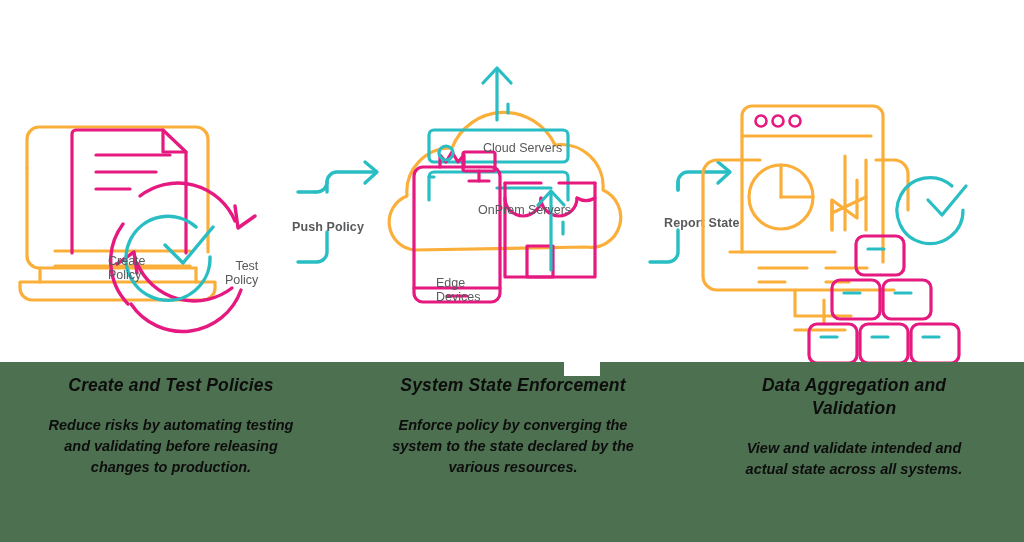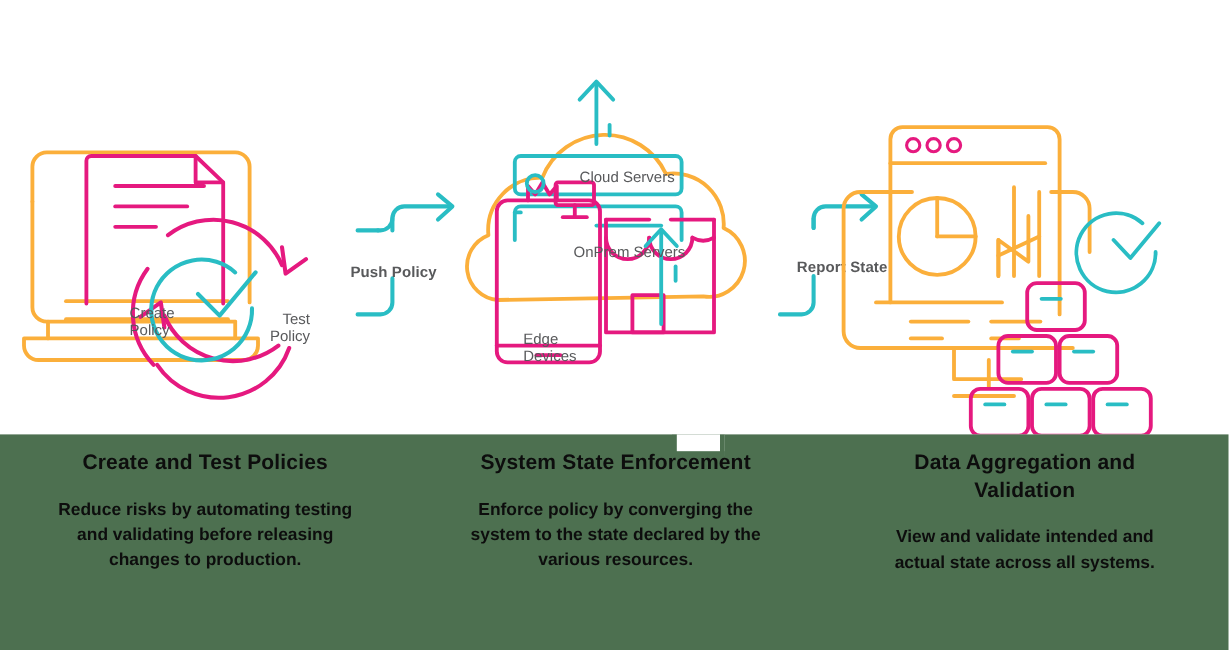--- a/index.html
+++ b/index.html
@@ -90,20 +90,21 @@
     box-sizing: border-box;
   }
   .caption {
     position: absolute;
     top: 362px;
     height: 152px;
     color: #0d0d0d;
     text-align: center;
     box-sizing: border-box;
     padding-top: 12px;
+    font-style: italic;
   }
   #cap-0 { left: 0px;   width: 342px; }
   #cap-1 { left: 342px; width: 342px; }
   #cap-2 { left: 684px; width: 340px; }
 
   .caption h2 {
     margin: 0 auto;
     font-size: 17.5px;
     font-weight: bold;
     line-height: 23px;

